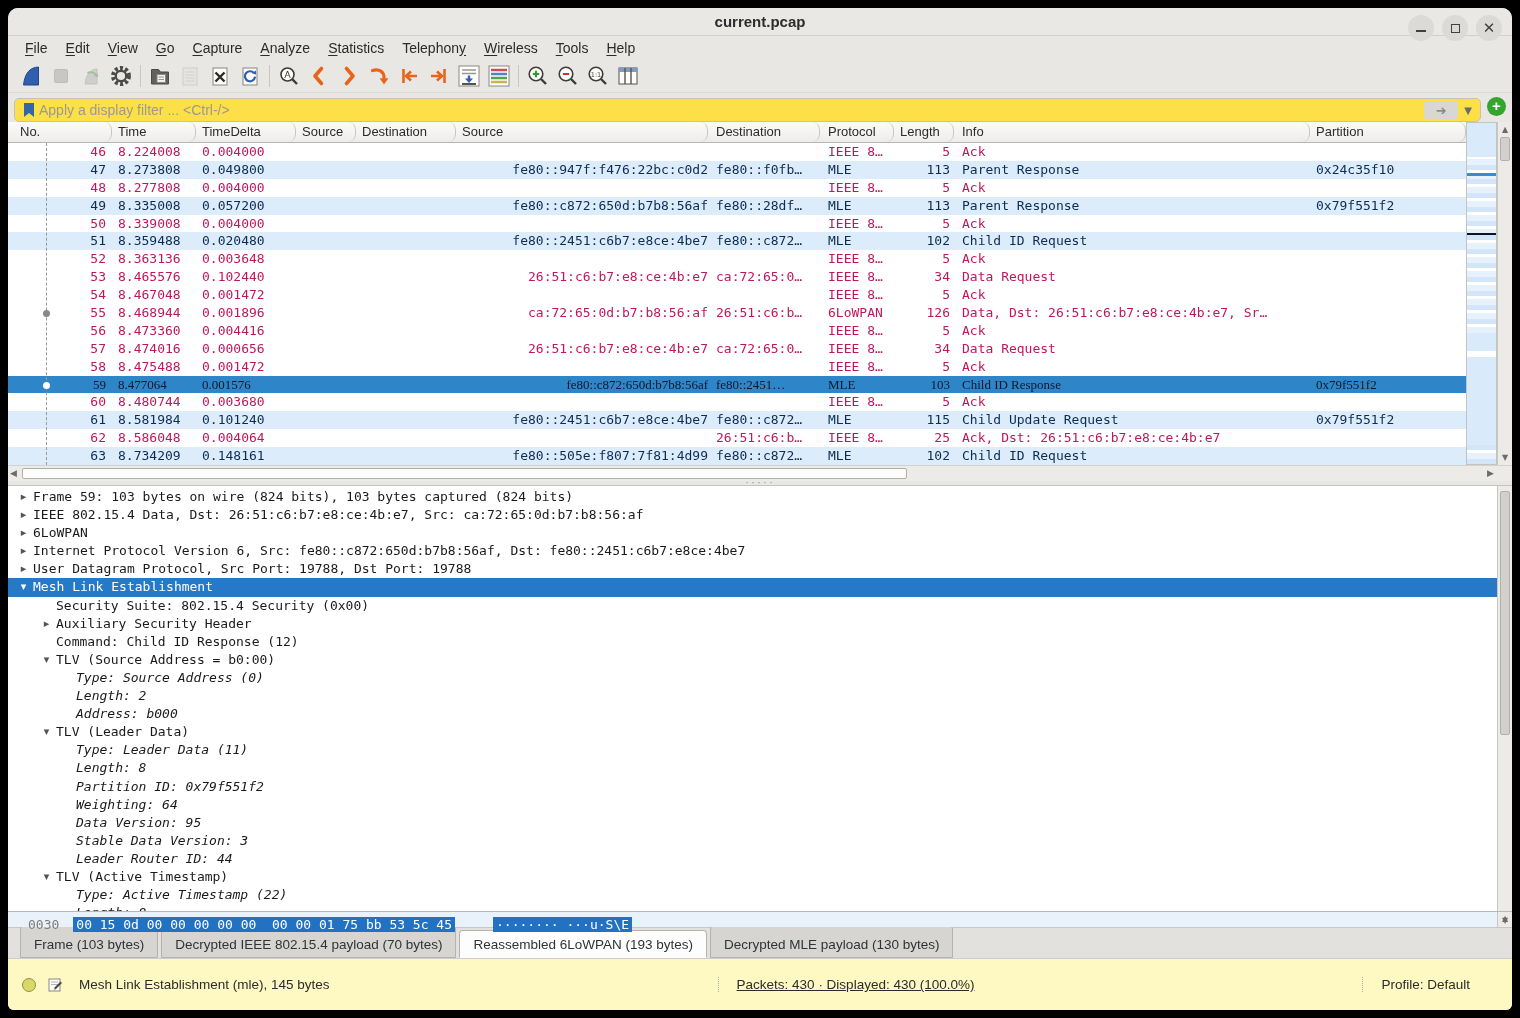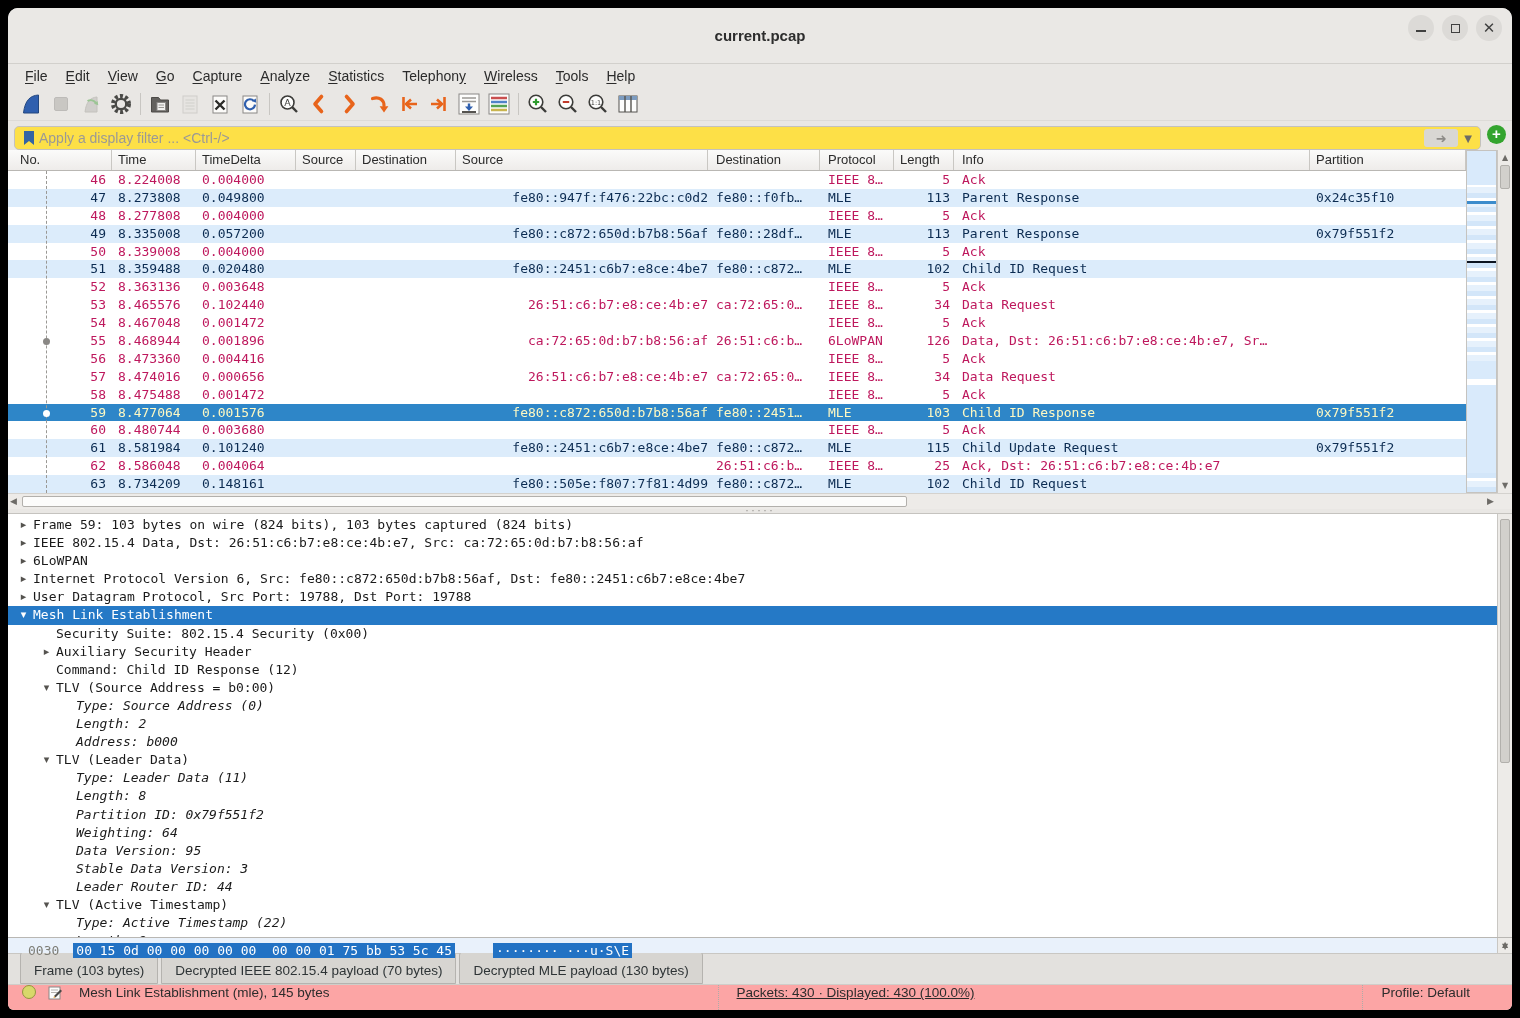--- a/index.html
+++ b/index.html
@@ -1,21 +1,21 @@
 <!DOCTYPE html>
 <html><head>
 <meta charset="utf-8">
 <style>
   html,body{margin:0;padding:0;background:#000;}
   *{box-sizing:border-box;}
   body{font-family:"Liberation Sans",sans-serif;-webkit-font-smoothing:antialiased;}
   .window{width:1504px;height:1002px;margin:8px auto;background:#e9e7e4;border-radius:10px 10px 6px 6px;
           overflow:hidden;display:flex;flex-direction:column;}
   
-  .titlebar{height:56px;position:relative;background:#eae8e5;border-bottom:1px solid #d2d0cc;
+  .titlebar{height:28px;position:relative;background:#eae8e5;border-bottom:1px solid #d2d0cc;
             display:flex;align-items:center;justify-content:center;flex:0 0 auto;}
   .title{font-weight:bold;font-size:15px;color:#2d2d2d;}
   .winbtns{position:absolute;right:10px;top:7px;display:flex;gap:8px;}
   .wbtn{width:26px;height:26px;border-radius:50%;background:#dcdad7;display:flex;align-items:center;justify-content:center;color:#404040;}
   .wbtn .min{width:10px;height:2px;background:#404040;margin-top:6px;}
   .wbtn .max{width:9px;height:9px;border:1.5px solid #404040;}
   .wbtn .cls{font-size:15px;line-height:1;font-family:"DejaVu Sans",sans-serif;}
   
   .menubar{height:23px;display:flex;align-items:center;padding-left:8px;flex:0 0 auto;font-size:14px;color:#2b2b2b;}
   .menu-item{padding:2px 9px;cursor:default;}
@@ -34,25 +34,25 @@
   .filterbox input::placeholder{color:#9b9995;}
   .applybtn{width:34px;height:18px;background:#d9d7d3;border-radius:3px;display:flex;align-items:center;justify-content:center;
             color:#8d8b87;font-size:13px;font-family:"DejaVu Sans",sans-serif;}
   .caret{color:#6d6b67;font-size:10px;margin:0 4px 0 6px;font-family:"DejaVu Sans",sans-serif;}
   .plusbtn{width:19px;height:19px;border-radius:50%;background:#33a42e;color:#fff;font-size:15px;line-height:17px;
            text-align:center;margin-left:6px;font-weight:bold;}
   
   .plist{flex:0 0 auto;position:relative;background:#fff;}
   .pl-header{height:21px;display:flex;background:linear-gradient(#fbfbfa,#eeecea);border-bottom:1px solid #b9b7b3;
              font-size:13px;color:#2b2b2b;width:1489px;}
-  .hcell{border-right:1px solid #c9c7c3;padding:2px 0 0 6px;white-space:nowrap;overflow:hidden;}
+  .hcell{border-right:1px solid #c9c7c3;padding:2px 0 0 6px;white-space:nowrap;overflow:hidden;border-radius:8px;}
   .pl-body{height:322px;position:relative;overflow:hidden;font-family:"DejaVu Sans Mono",monospace;font-size:13px;width:1458px;}
   .pl-row{display:flex;height:17.9px;line-height:17.8px;white-space:nowrap;color:#be185d;}
   .pl-row.blue{background:#dcecfb;color:#0c2c52;}
-  .pl-row.sel{background:#2e86c8;color:#fef9c3;}
+  .pl-row.sel{background:#2e86c8;color:#0f172a;font-family:Liberation Serif, serif;}
   .cell{overflow:hidden;white-space:nowrap;flex:0 0 auto;}
   .c-no{width:104px;text-align:right;padding-right:6px;}
   .c-time{width:84px;padding-left:6px;}
   .c-delta{width:100px;padding-left:6px;}
   .c-src1{width:60px;}
   .c-dst1{width:100px;}
   .c-src2{width:252px;text-align:right;}
   .c-dst2{width:112px;padding-left:8px;}
   .c-proto{width:74px;padding-left:8px;}
   .c-len{width:60px;text-align:right;padding-right:4px;}
@@ -102,21 +102,21 @@
   .hexoff{color:#7d7d76;margin-left:20px;}
   .hexbytes{background:#2272c4;color:#fff;margin-left:14px;padding:0 3px;white-space:pre;}
   .hexascii{background:#2272c4;color:#fff;margin-left:38px;padding:0 3px;white-space:pre;}
   .hexscroll{position:absolute;right:0;top:0;bottom:0;width:15px;background:#edebe8;border-left:1px solid #c9c7c3;}
   
   .bytetabs{height:31px;background:#e3e1de;display:flex;align-items:flex-end;padding-left:12px;flex:0 0 auto;border-top:1px solid #c9c7c3;}
   .btab{font-size:13.5px;color:#2e3436;background:#d7d5d1;border:1px solid #b5b3af;border-radius:4px 4px 0 0;
         padding:11px 13px 5px 13px;margin-right:3px;white-space:nowrap;}
   .btab.active{background:#fdfdfd;padding-top:6px;border-bottom:1px solid #fdfdfd;}
   
-  .statusbar{height:26px;background:#fca5a5;border-top:1px solid #cfcdc9;display:flex;
+  .statusbar{height:26px;background:#fef9c3;border-top:1px solid #cfcdc9;display:flex;align-items:center;
              padding:0 14px;font-size:13.5px;color:#2c2c2c;flex:1 0 auto;}
   .expert{width:14px;height:14px;border-radius:50%;background:#d8d86a;border:1px solid #94943f;}
   .commenticon{margin-left:12px;display:flex;}
   .sb-left{margin-left:16px;}
   .sb-center{margin-left:auto;border-left:1px dotted #aeaca8;padding-left:18px;text-decoration:underline;}
   .sb-right{margin-left:auto;border-left:1px dotted #aeaca8;padding-left:18px;padding-right:28px;}
 </style>
 </head>
 <body>
 
@@ -678,20 +678,21 @@
     <span class="hexascii">········ ···u·S\E</span>
     <div class="hexscroll">
       <span class="sarrow" style="top:2px">▲</span>
       <span class="sarrow" style="bottom:2px">▼</span>
     </div>
   </div>
 
   <div class="bytetabs">
     <div class="btab">Frame (103 bytes)</div>
       <div class="btab">Decrypted IEEE 802.15.4 payload (70 bytes)</div>
+      <div class="btab active">Reassembled 6LoWPAN (193 bytes)</div>
       <div class="btab">Decrypted MLE payload (130 bytes)</div>
   </div>
 
   <div class="statusbar">
     <div class="expert"></div>
     <span class="commenticon">
         <svg width="15" height="15" viewBox="0 0 15 15">
           <rect x="1" y="2" width="11" height="12" fill="#fdfdfc" stroke="#8a8885"></rect>
           <path d="M3 5 h7 M3 7.5 h7" stroke="#b5b3af"></path>
           <path d="M6 11 L12.5 4.5 L14 6 L7.5 12.5 Z" fill="#4a4a47"></path>

